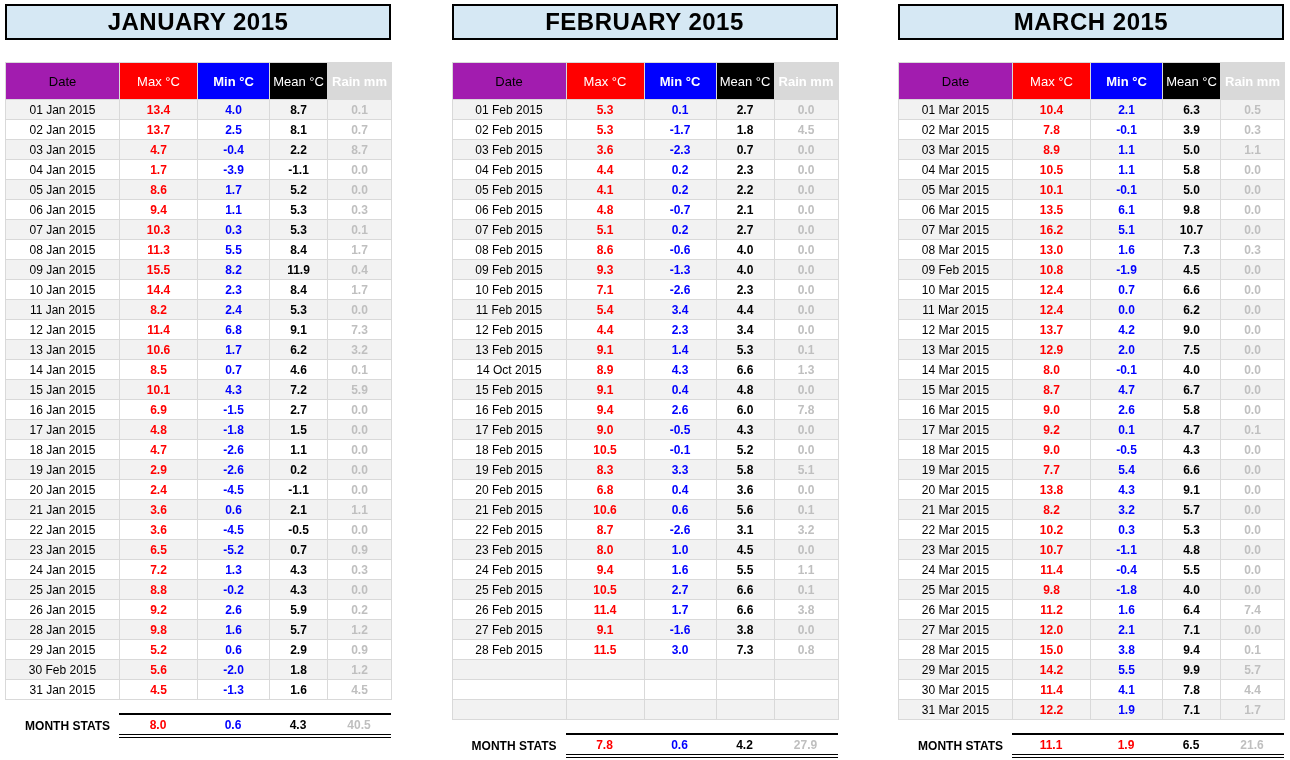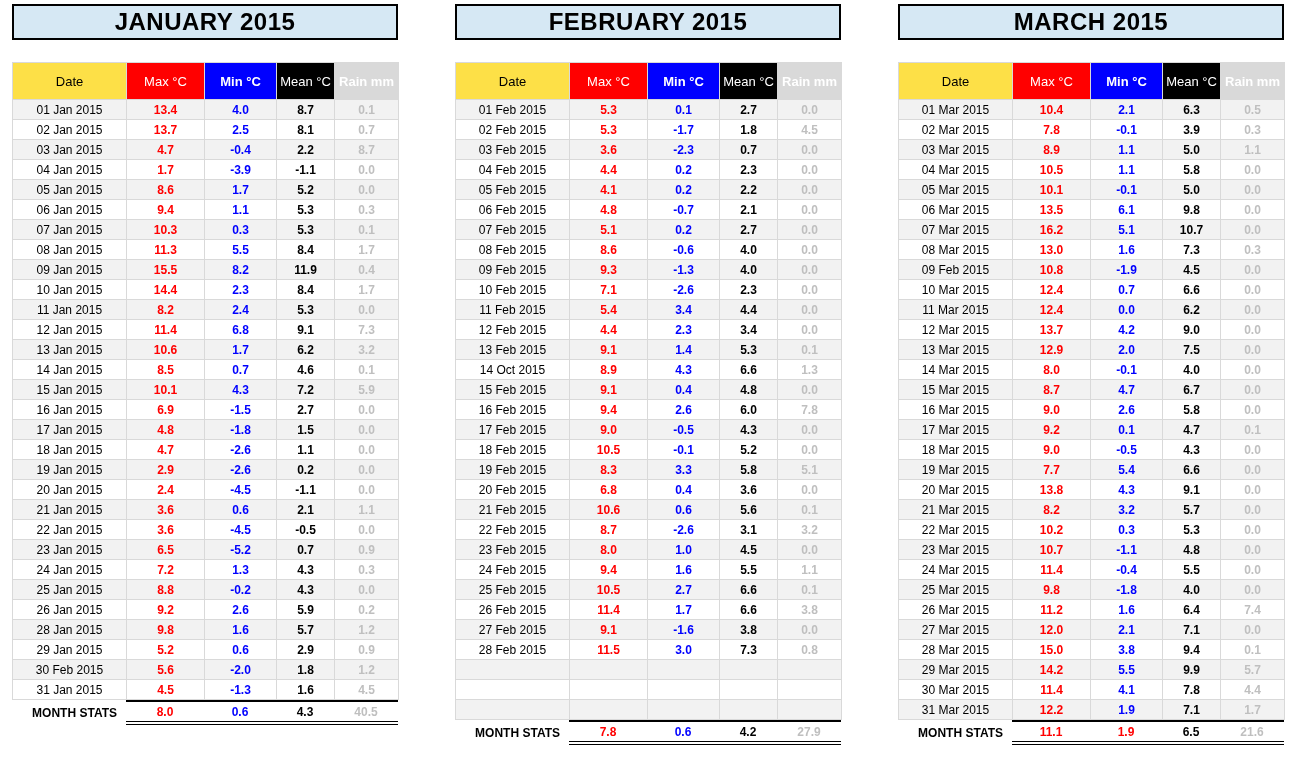--- a/index.html
+++ b/index.html
@@ -1,39 +1,39 @@
 <!DOCTYPE html>
 <html style="--c-max: #ff0000; --c-min: #0000ff; --c-mean: #000000; --c-rain: #bfbfbf; --hdr-rain: #d9d9d9; --title-bg: #d6e8f4; --row-alt: #f2f2f2; --grid: #d9d9d9;"><head>
 <meta charset="utf-8">
 <style>
   html,body{margin:0;padding:0;background:#fff;}
   body{width:1290px;height:760px;font-family:"Liberation Sans",sans-serif;overflow:hidden;}
-  .board{display:flex;justify-content:space-between;padding:4px 6px 0 12px;box-sizing:border-box;width:1290px;}
+  .board{display:flex;justify-content:space-between;padding:4px 6px 0 5px;box-sizing:border-box;width:1290px;}
   .panel{width:386px;flex:0 0 386px;}
   .title{box-sizing:border-box;width:100%;height:36px;border:2px solid #000;background:var(--title-bg,#d6e8f4);
          font-size:24px;font-weight:bold;color:#000;text-align:center;line-height:31px;letter-spacing:0.5px;}
   .title-gap{height:22px;}
   table.wx{border-collapse:collapse;table-layout:fixed;width:386px;}
   table.wx th,table.wx td{border:1px solid var(--grid,#d9d9d9);padding:0;text-align:center;overflow:hidden;white-space:nowrap;}
   table.wx th{height:36px;font-size:13px;}
   table.wx td{height:19px;font-size:12px;}
   col.c-date{width:114px;} col.c-max{width:78px;} col.c-min{width:72px;} col.c-mean{width:58px;} col.c-rain{width:64px;}
-  th.h-date{background:#fde047;color:#000;font-weight:normal;}
+  th.h-date{background:#a21caf;color:#000;font-weight:normal;}
   th.h-max{background:var(--c-max,#ff0000);color:#fff;font-weight:normal;margin-left:21px;}
   th.h-min{background:var(--c-min,#0000ff);color:#fff;font-weight:bold;}
   th.h-mean{background:var(--c-mean,#000000);color:#fff;font-weight:normal;}
   th.h-rain{background:var(--hdr-rain,#d9d9d9);color:#fff;font-weight:bold;}
   tbody tr:nth-child(odd) td{background:var(--row-alt,#f2f2f2);}
   tbody tr:nth-child(even) td{background:#ffffff;}
   td.c-date{color:#000;font-weight:normal;}
   td.c-max{color:var(--c-max,#ff0000);font-weight:bold;}
   td.c-min{color:var(--c-min,#0000ff);font-weight:bold;}
   td.c-mean{color:#000;font-weight:bold;}
   td.c-rain{color:var(--c-rain,#bfbfbf);font-weight:bold;}
-  .stats{display:flex;align-items:center;}
+  .stats{display:flex;margin-top:13px;align-items:center;}
   .stats-label{box-sizing:border-box;width:114px;flex:0 0 114px;text-align:right;padding-right:9px;
                font-size:12px;font-weight:bold;color:#000;}
   .stats-vals{display:flex;border-top:2px solid #000;border-bottom:4px double #000;padding:3px 0 2px 0;}
   .stats-val{font-size:12px;font-weight:bold;text-align:center;}
   .v-max{width:78px;color:var(--c-max,#ff0000);}
   .v-min{width:72px;color:var(--c-min,#0000ff);}
   .v-mean{width:58px;color:#000;}
   .v-rain{width:64px;color:var(--c-rain,#bfbfbf);}
 </style>
 </head>

